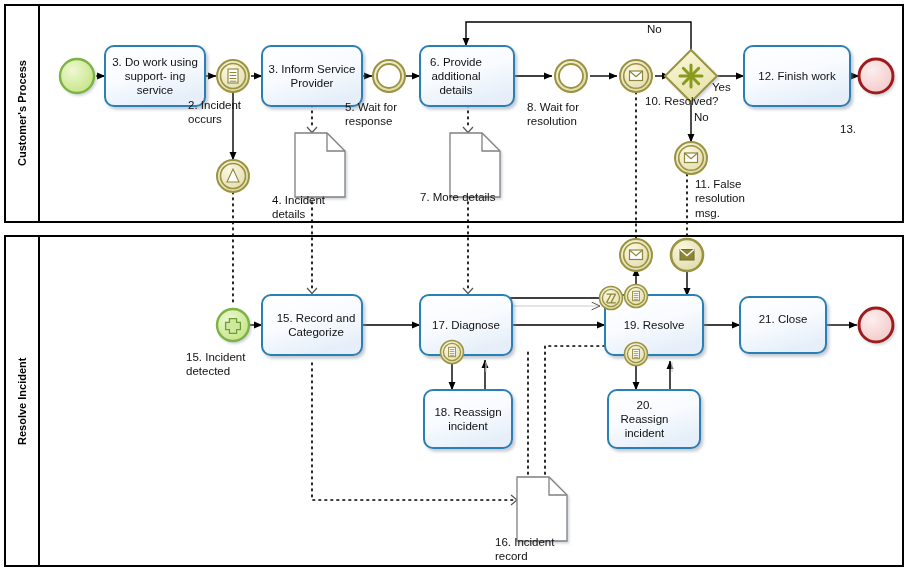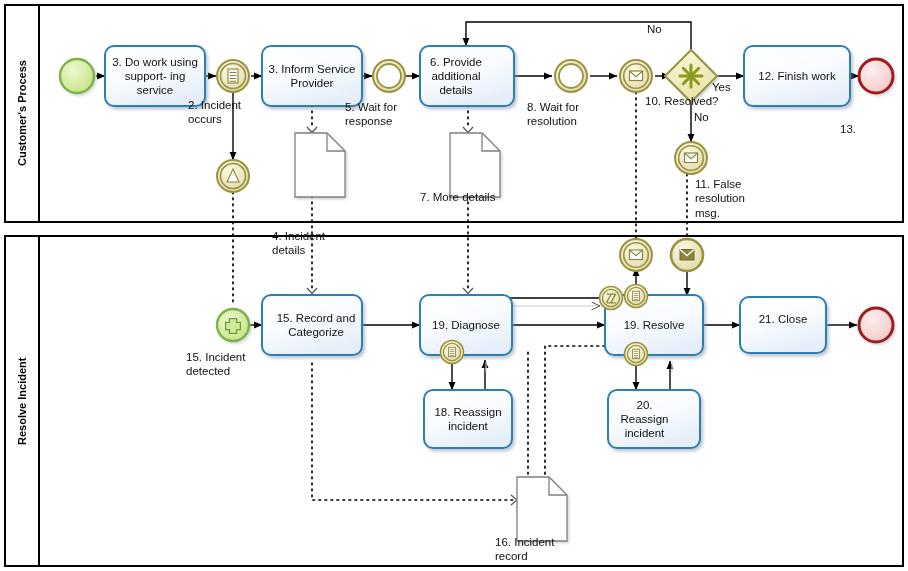--- a/index.html
+++ b/index.html
@@ -324,31 +324,31 @@
   <div class="task" style="left:262px;top:46px;width:100px;height:60px;border:none;background:none;box-shadow:none;">3. Inform
 Service
 Provider</div>
   <div class="task" style="left:420px;top:46px;width:72px;height:60px;border:none;background:none;box-shadow:none;">6. Provide
 additional
 details</div>
   <div class="task" style="left:744px;top:46px;width:106px;height:60px;border:none;background:none;box-shadow:none;">12. Finish work</div>
 
   <div class="task" style="left:262px;top:295px;width:108px;height:60px;border:none;background:none;box-shadow:none;">15. Record and
 Categorize</div>
-  <div class="task" style="left:420px;top:295px;width:92px;height:60px;border:none;background:none;box-shadow:none;">19. Diagnose</div>
+  <div class="task" style="left:420px;top:295px;width:92px;height:60px;border:none;background:none;box-shadow:none;">17. Diagnose</div>
   <div class="task" style="left:424px;top:390px;width:88px;height:58px;border:none;background:none;box-shadow:none;">18. Reassign
 incident</div>
   <div class="task" style="left:605px;top:295px;width:98px;height:60px;border:none;background:none;box-shadow:none;">19. Resolve</div>
   <div class="task" style="left:608px;top:390px;width:73px;height:58px;border:none;background:none;box-shadow:none;text-align:center;">20. Reassign
 incident</div>
   <div class="task" style="left:740px;top:297px;width:86px;height:44px;border:none;background:none;box-shadow:none;">21. Close</div>
 
   <div class="lbl" style="left:188px;top:98px;width:96px;">2. Incident
 occurs</div>
-  <div class="lbl" style="left:272px;top:193px;width:82px;margin-top:36px;">4. Incident
+  <div class="lbl" style="left:272px;top:193px;width:82px;">4. Incident
 details</div>
   <div class="lbl" style="left:345px;top:100px;width:88px;">5. Wait for
 response</div>
   <div class="lbl" style="left:420px;top:190px;width:100px;">7. More details</div>
   <div class="lbl" style="left:527px;top:100px;width:88px;">8. Wait for
 resolution</div>
   <div class="lbl" style="left:645px;top:94px;width:94px;">10. Resolved?</div>
   <div class="lbl left" style="left:695px;top:177px;width:80px;text-align:left;">11. False
 resolution
 msg.</div>

